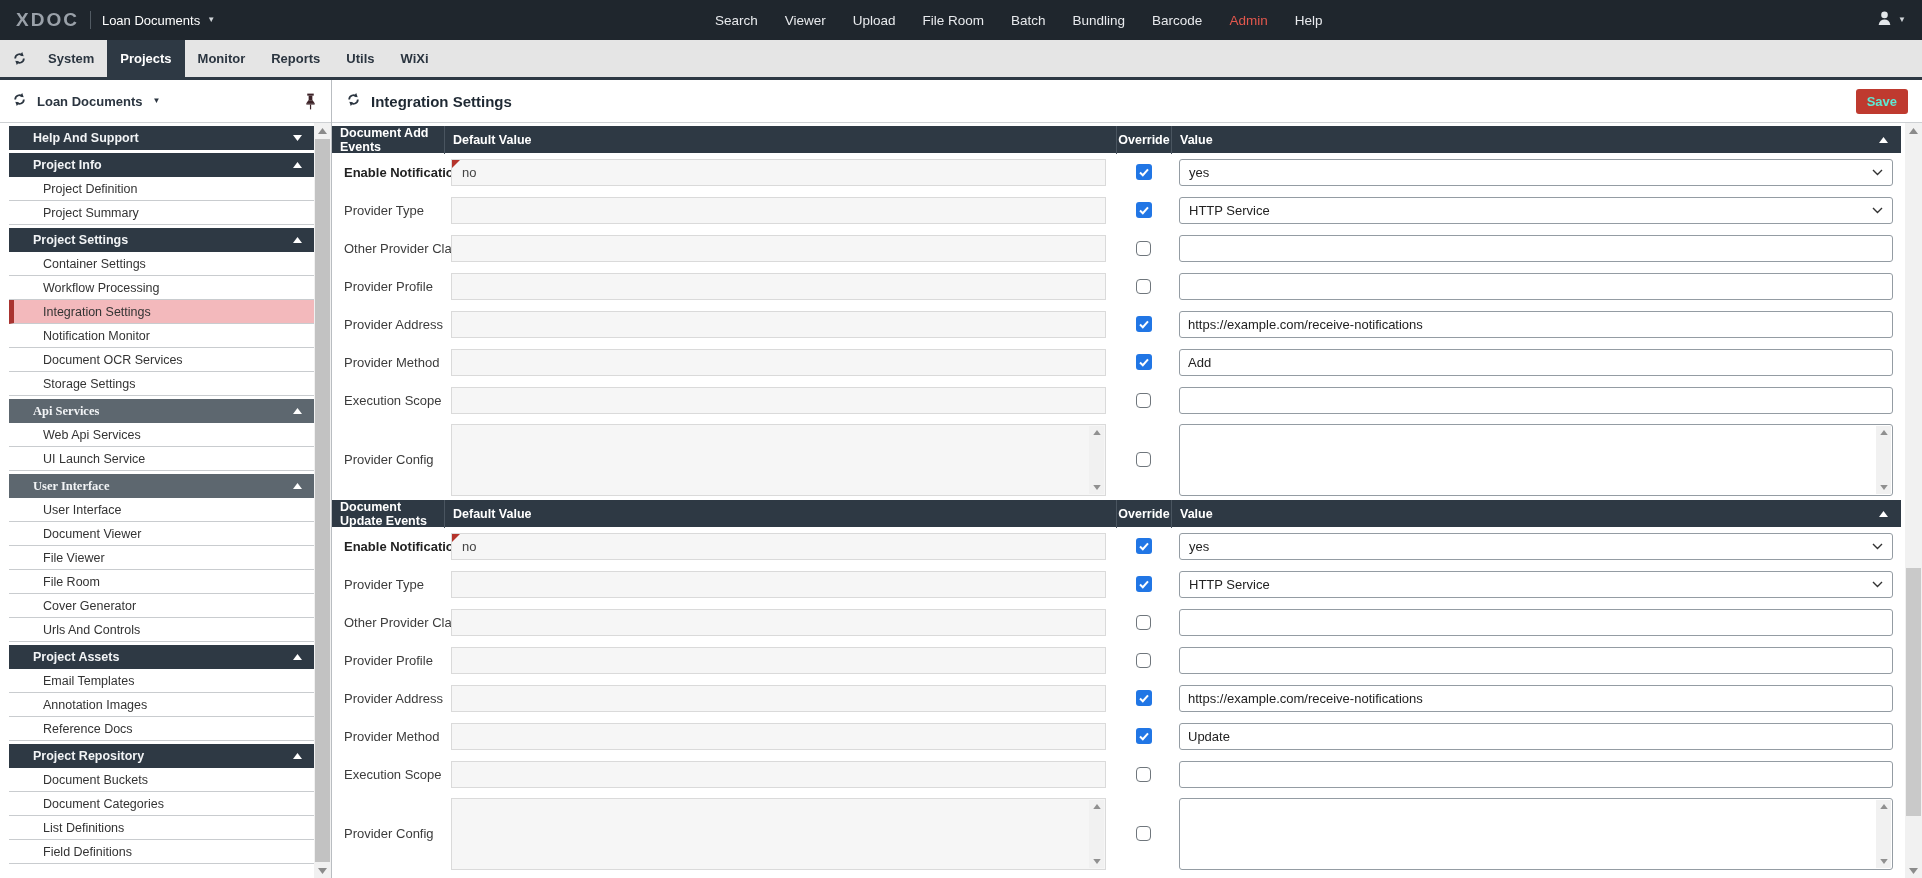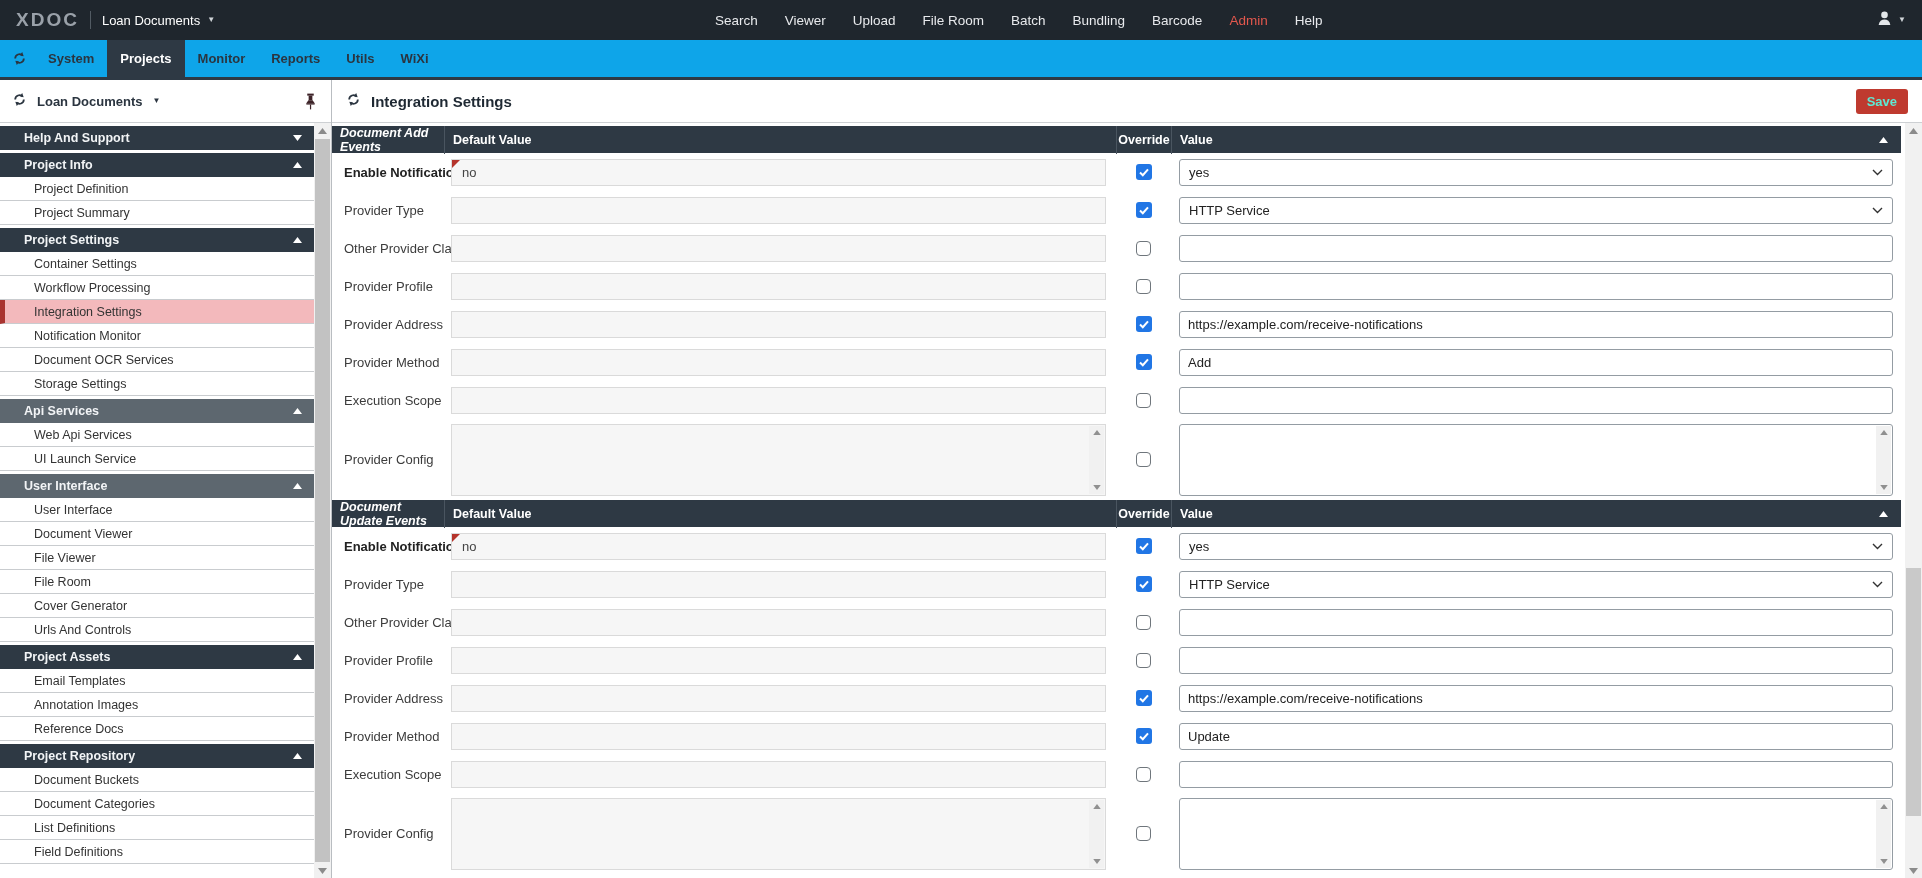--- a/index.html
+++ b/index.html
@@ -18,43 +18,43 @@
   .logo{ font-size:19px; font-weight:800; letter-spacing:2px; color:#9aa1a9; }
   .nav-divider{ width:1px; height:18px; background:#525b63; margin:0 11px; }
   .proj-sel{ display:flex; align-items:center; gap:7px; font-size:13px; color:#fff; cursor:default; }
   .caret{ font-size:8px; color:#cfd4d8; line-height:1; }
   .nav-menu{ position:absolute; left:53%; transform:translateX(-50%); display:flex; gap:27px; }
   .nav-menu .mitem{ font-size:13.5px; color:#e8eaed; cursor:default; }
   .nav-menu .mitem.accent{ color:var(--c-admin); }
   .nav-user{ margin-left:auto; display:flex; align-items:center; gap:5px; }
 
   
-  .tabbar{ height:40px; background:#0ea5e9; border-bottom:3px solid var(--c-dark);
+  .tabbar{ height:40px; background:#e5e5e5; border-bottom:3px solid var(--c-dark);
     display:flex; align-items:stretch; padding-left:10px; }
   .tab-refresh{ display:flex; align-items:center; padding:0 8px 0 2px; }
   .tab{ display:flex; align-items:center; padding:0 13px; font-size:13px; font-weight:700;
     color:#2b3540; }
   .tab.active{ background:var(--c-dark); color:#fff; }
 
   
   .content{ display:flex; height:798px; }
 
   
   .sidebar{ width:332px; border-right:1px solid #b9bdc1; display:flex; flex-direction:column; }
   .s-header{ height:43px; border-bottom:1px solid #cdd0d3; display:flex; align-items:center;
     gap:10px; padding:0 14px 0 12px; flex:none; }
   .s-header .proj-label{ font-size:13px; font-weight:700; color:#2b3540; }
   .s-header .caret{ color:#2b3540; }
   .s-header .pin{ margin-left:auto; display:flex; }
   .s-body{ flex:1; display:flex; min-height:0; }
-  .s-list{ flex:1; overflow:hidden; }
+  .s-list{ flex:1; overflow:hidden;margin-left:9px; }
   .sec-header{ height:24px; margin-top:3px; background:var(--c-dark); color:#f2f4f6;
     font-size:12.5px; font-weight:700; display:flex; align-items:center;
     padding:0 12px 0 24px; cursor:default; }
-  .sec-header.gray{ background:var(--c-gray); }
+  .sec-header.gray{ background:var(--c-gray);font-family:Liberation Serif, serif; }
   .sec-header .chev{ margin-left:auto; display:flex; }
   .s-item{ height:24px; background:#fff; border-bottom:1px solid #c9cccf; font-size:12.5px;
     color:#333; display:flex; align-items:center; padding-left:34px; cursor:default; }
   .s-item.selected{ background:var(--c-selbg); border-left:5px solid var(--c-selbd); padding-left:29px; }
 
   
   .vscroll{ width:17px; background:#f1f1f1; position:relative; flex:none; }
   .vs-arrow{ position:absolute; left:0; width:100%; height:15px; display:flex;
     align-items:center; justify-content:center; }
   .vs-up{ top:0; } .vs-down{ bottom:0; }
@@ -72,21 +72,21 @@
   .m-body{ flex:1; position:relative; min-height:0; }
   .m-scroll{ position:absolute; right:0; top:0; bottom:0; }
   .tables{ position:absolute; left:0; right:21px; top:0; bottom:0; overflow:hidden; padding-top:3px; }
 
   
   .tbl-header{ display:grid; grid-template-columns:112px 672px 55px 1fr; height:27px;
     background:var(--c-dark); color:#fff; font-size:12.5px; font-weight:700;
     align-items:center; position:relative; }
   .tbl-header .hc{ padding-left:8px; height:100%; display:flex; align-items:center;
     border-left:1px solid #4a5560; }
-  .tbl-header .hc:first-child{ border-left:none;font-style:italic; }
+  .tbl-header .hc:first-child{ border-left:none; }
   .tbl-header .hc.center{ justify-content:center; padding-left:0; }
   .tbl-header .collapse{ position:absolute; right:13px; top:50%; transform:translateY(-50%); display:flex; }
   .trow{ display:grid; grid-template-columns:112px 672px 55px 1fr; height:38px; align-items:center; }
   .trow.tall{ height:81px; }
   .rlabel{ padding-left:12px; font-size:13px; color:#3c3c3c; white-space:nowrap; }
   .rlabel.bold{ font-weight:700; color:#222; }
   .dcell{ padding:0 10px 0 7px; }
   .dfield{ position:relative; height:27px; background:#f6f6f6; border:1px solid #dadada;
     font-size:13px; color:#444; line-height:25px; padding-left:10px; overflow:hidden; }
   .marker{ position:absolute; top:0; left:0; width:0; height:0;

